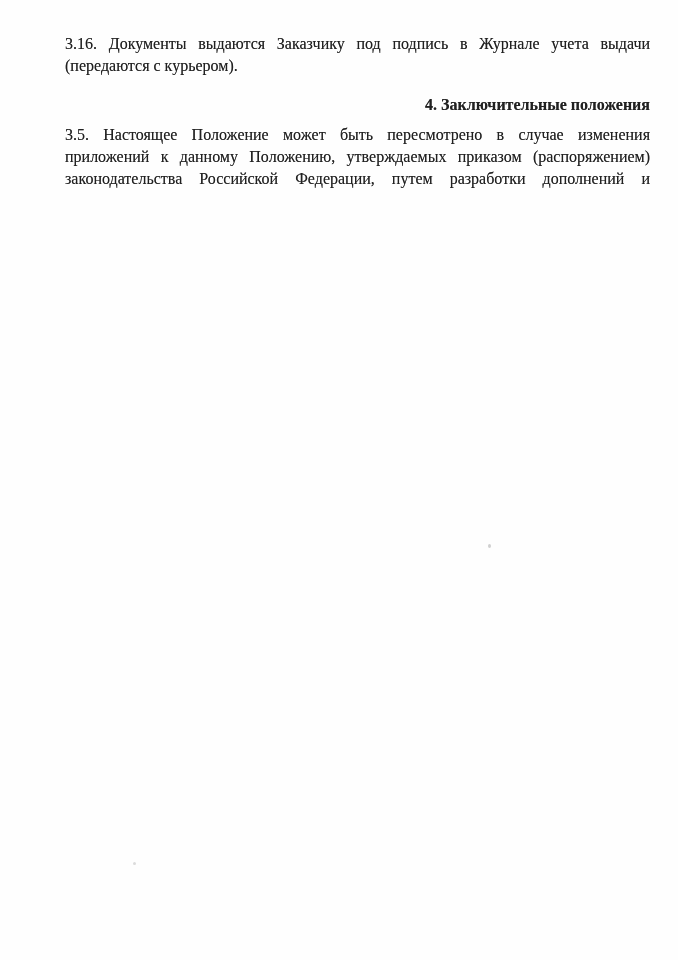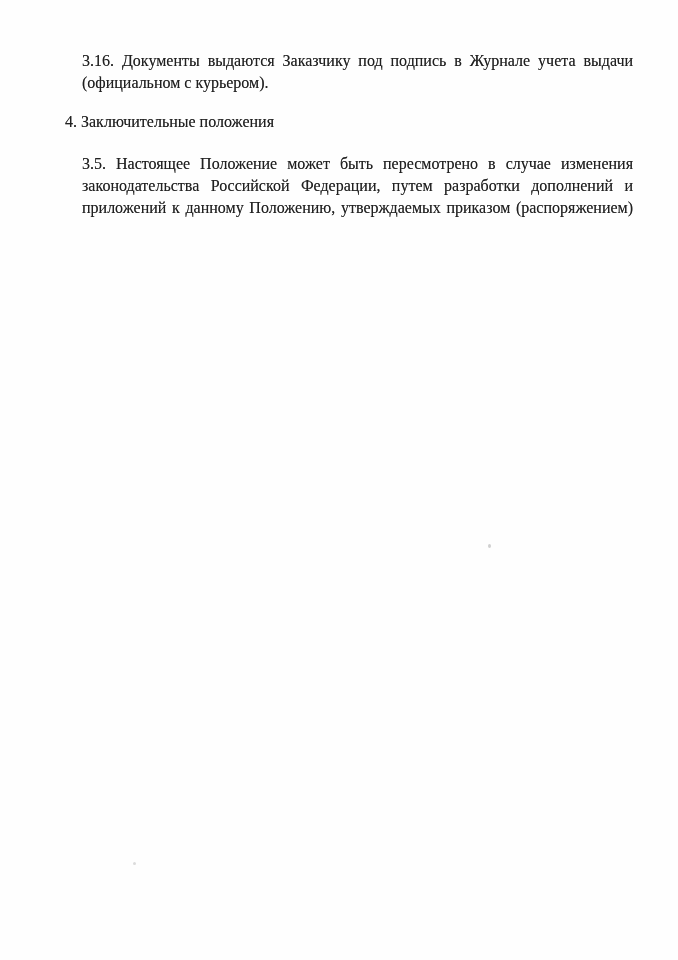--- a/index.html
+++ b/index.html
@@ -18,65 +18,65 @@
   }
   .doc-content {
     position: absolute;
     left: 65px;
     top: 33px;
     width: 585px;
     font-size: 16px;
     line-height: 22px;
     text-shadow: 0 0 0.35px rgba(33,33,33,0.55);
   }
-  .para { margin: 17px; padding: 0; }
+  .para { margin: 0; padding: 0; }
   .line {
     display: block;
     white-space: nowrap;
     text-align: justify;
     text-align-last: justify;
   }
   .line.last {
     text-align: left;
     text-align-last: left;
     white-space: normal;
   }
   .section-heading {
-    margin: 17px 0 20px 0;
-    text-align: left;
-    font-weight: normal;
+    margin: 17px 0 8px 0;
+    text-align: right;
+    font-weight: bold;
     line-height: 22px;
   }
   .speck {
     position: absolute;
     border-radius: 50%;
     background: #9a9a9a;
   }
   .speck-1 { left: 488px; top: 544px; width: 3px; height: 4px; opacity: 0.45; }
   .speck-2 { left: 133px; top: 862px; width: 3px; height: 3px; opacity: 0.35; }
 </style>
 </head>
 <body>
 
 <div class="scan-page">
   <div class="doc-content">
 
     <p class="para">
       <span class="line">3.16. Документы выдаются Заказчику под подпись в Журнале учета выдачи</span>
-      <span class="line last">(официальном с курьером).</span>
+      <span class="line last">(передаются с курьером).</span>
     </p>
 
     <p class="section-heading">4. Заключительные положения</p>
 
     <p class="para">
     </p>
 
     <p class="para">
       <span class="line">3.5. Настоящее Положение может быть пересмотрено в случае изменения</span>
+      <span class="line">приложений к данному Положению, утверждаемых приказом (распоряжением)</span>
       <span class="line">законодательства Российской Федерации, путем разработки дополнений и</span>
-      <span class="line">приложений к данному Положению, утверждаемых приказом (распоряжением)</span>
     </p>
 
   </div>
 
   <div class="speck speck-1"></div>
   <div class="speck speck-2"></div>
 </div>
 
 </body></html>

